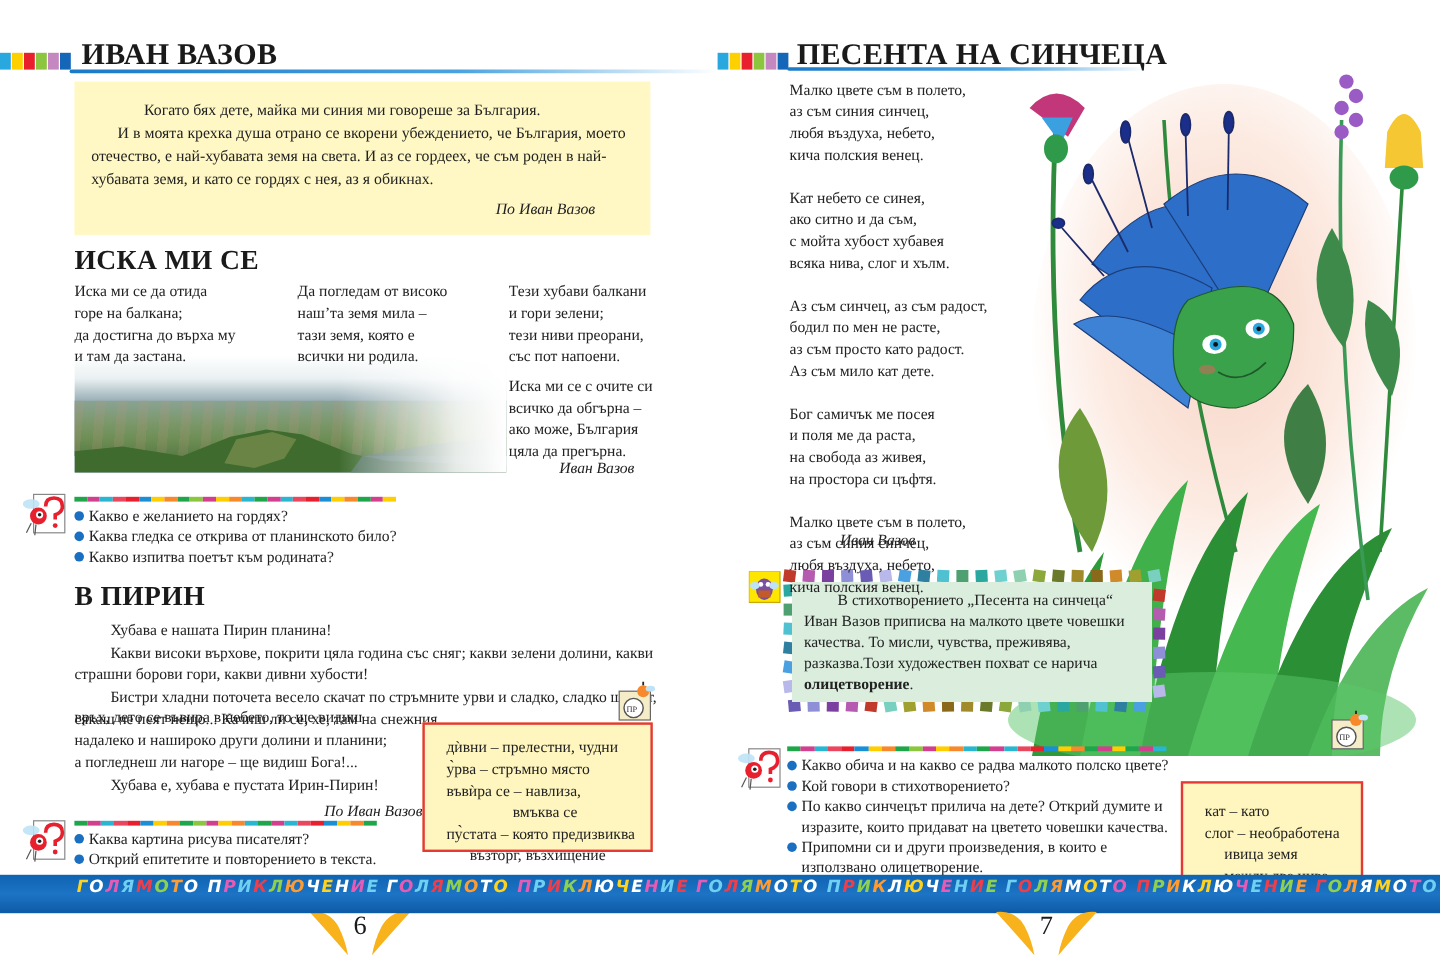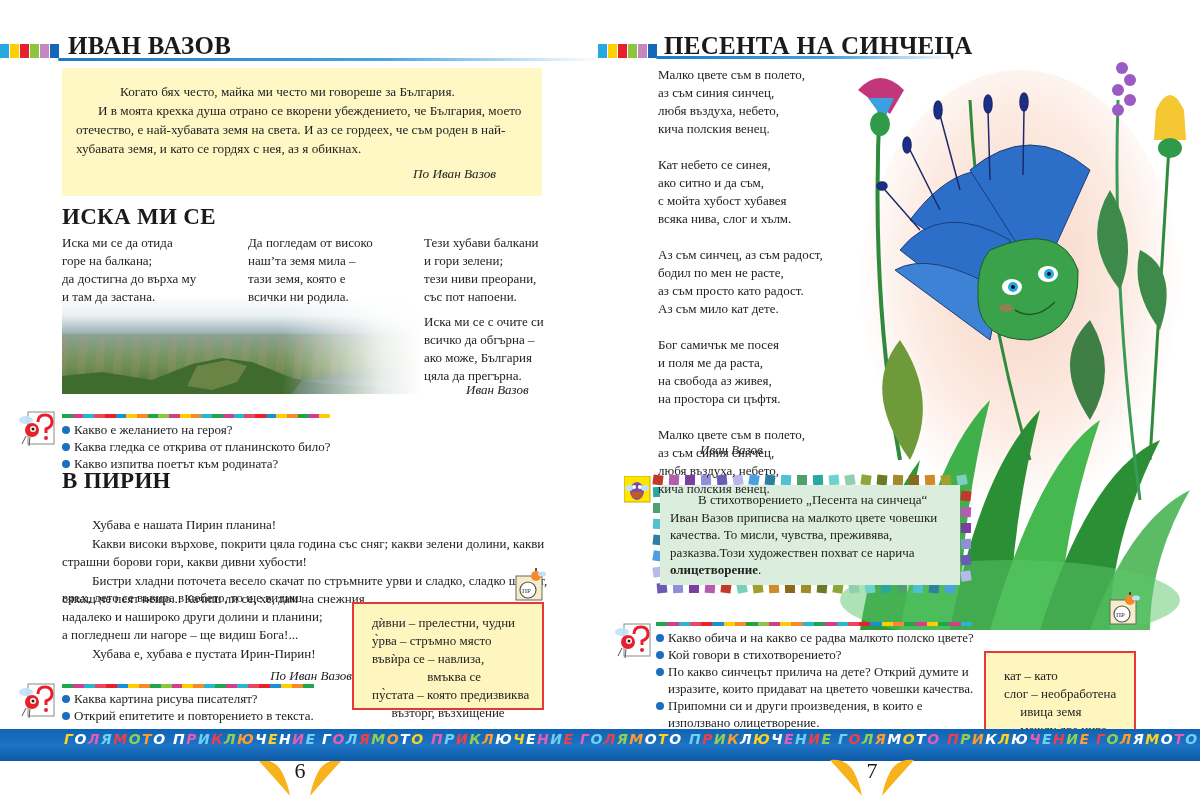--- a/index.html
+++ b/index.html
@@ -88,21 +88,21 @@
         <span style="background:#e8202e"></span>
         <span style="background:#8cc63e"></span>
         <span style="background:#c487c0"></span>
         <span style="background:#1466b8"></span>
     </div>
     <div class="heading-title">ИВАН ВАЗОВ</div>
   </div>
   <div class="heading-underline" style="left:58px; top:58px; width:540px;"></div>
 
   <div class="intro-box">
-    <p>Когато бях често, майка ми често ми говореше за България.</p>
+    <p>Когато бях дете, майка ми синия ми говореше за България.</p>
     <p style="margin-left:-22px; padding-left:0; text-indent:22px;">И в моята крехка душа отрано се вкорени убеждението, че България, моето отечество, е най-хубавата земя на света. И аз се гордеех, че съм роден в най-хубавата земя, и като се гордях с нея, аз я обикнах.</p>
     <div class="author">По Иван Вазов</div>
   </div>
 
   <div class="section-title" style="left:62px; top:204px;">ИСКА МИ СЕ</div>
 
   <div class="photo">
     <div class="sky"></div>
     <div class="plain"></div>
     <svg class="ridge" viewBox="0 0 360 40" preserveAspectRatio="none">
@@ -163,26 +163,26 @@
       <span style="background:#e8475e"></span>
       <span style="background:#e8202e"></span>
       <span style="background:#1a8fd6"></span>
       <span style="background:#ffcd00"></span>
       <span style="background:#f7882b"></span>
       <span style="background:#1fa64a"></span>
       <span style="background:#d13f8e"></span>
       <span style="background:#ffcd00"></span>
   </div>
   <ul class="q-list" style="left:62px; top:421px;">
-    <li>Какво е желанието на героя?</li>
+    <li>Какво е желанието на гордях?</li>
     <li>Каква гледка се открива от планинското било?</li>
     <li>Какво изпитва поетът към родината?</li>
   </ul>
 
-  <div class="section-title" style="left:62px; top:468px;">В ПИРИН</div>
+  <div class="section-title" style="left:62px; top:484px;">В ПИРИН</div>
   <div class="prose" style="left:62px; top:516px; width:492px;">
     <p class="ind">Хубава е нашата Пирин планина!</p>
     <p class="ind">Какви високи върхове, покрити цяла година със сняг; какви зелени долини, какви страшни борови гори, какви дивни хубости!</p>
     <p class="ind">Бистри хладни поточета весело скачат по стръмните урви и сладко, сладко шумят, сякаш че пеят нещо... Качиш ли се, хе, там на снежния</p>
   </div>
   <div class="prose" style="left:62px; top:589px; width:290px;">
     <p>връх, дето се въвира в небето, то ще видиш</p>
     <p>надалеко и нашироко други долини и планини;</p>
     <p>а погледнеш ли нагоре – ще видиш Бога!...</p>
     <p class="ind">Хубава е, хубава е пустата Ирин-Пирин!</p>

